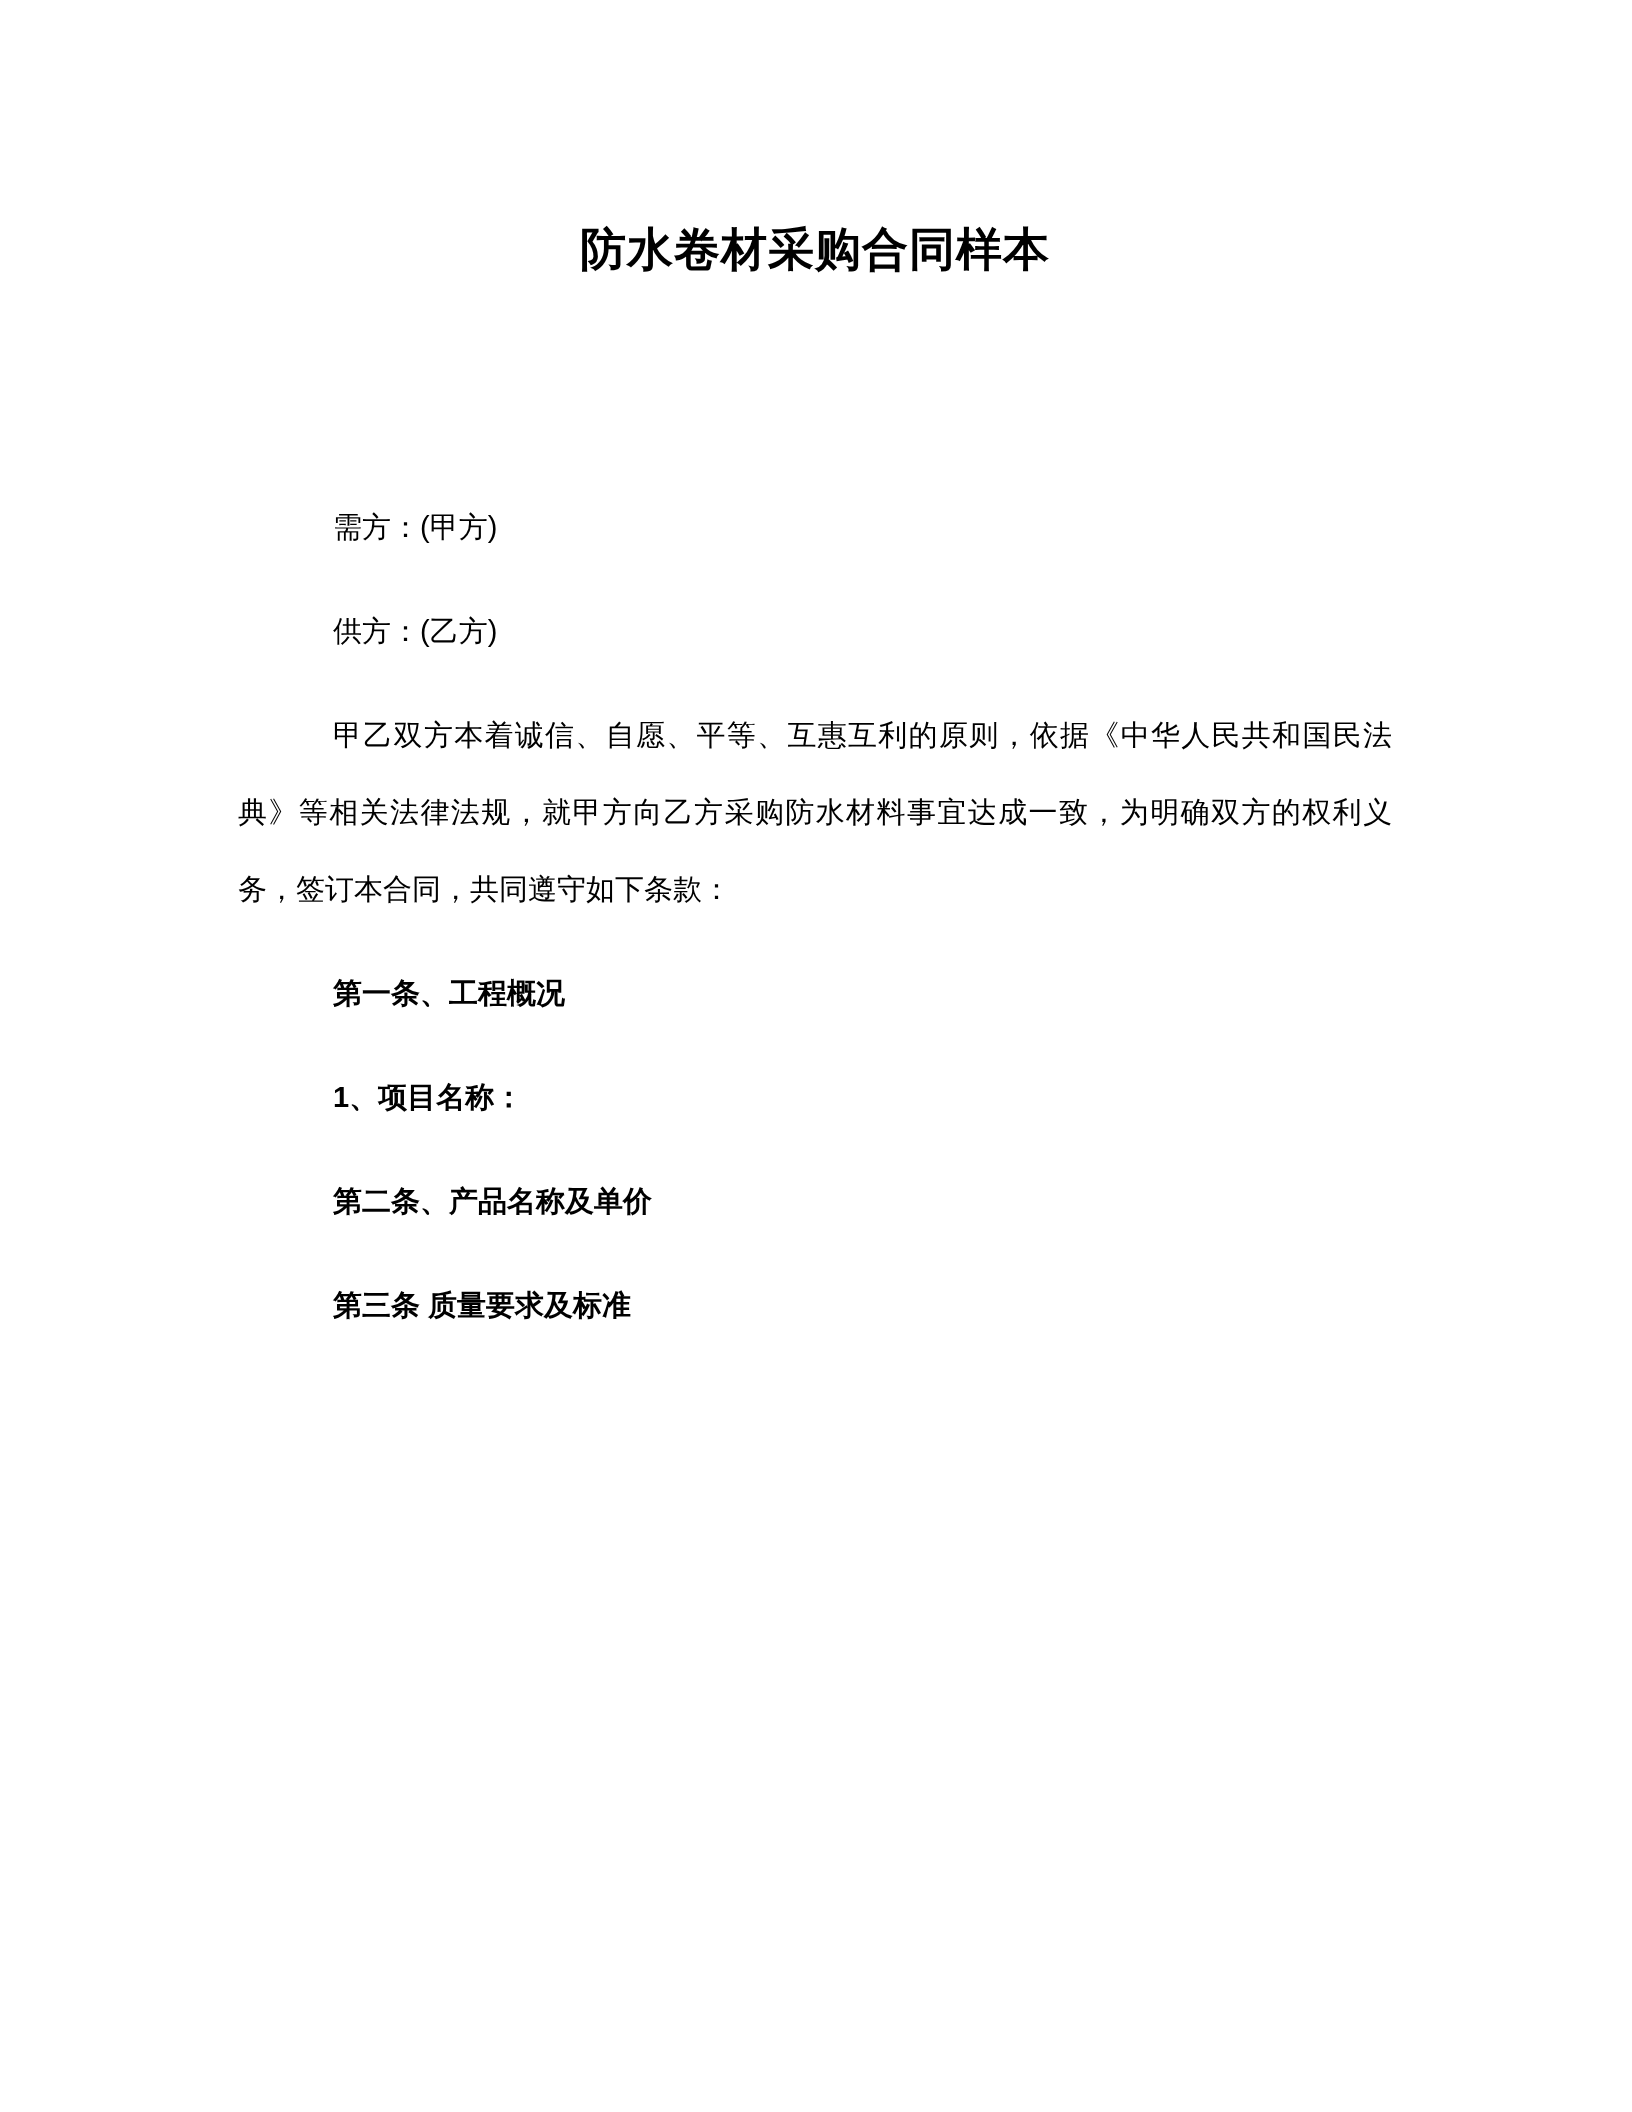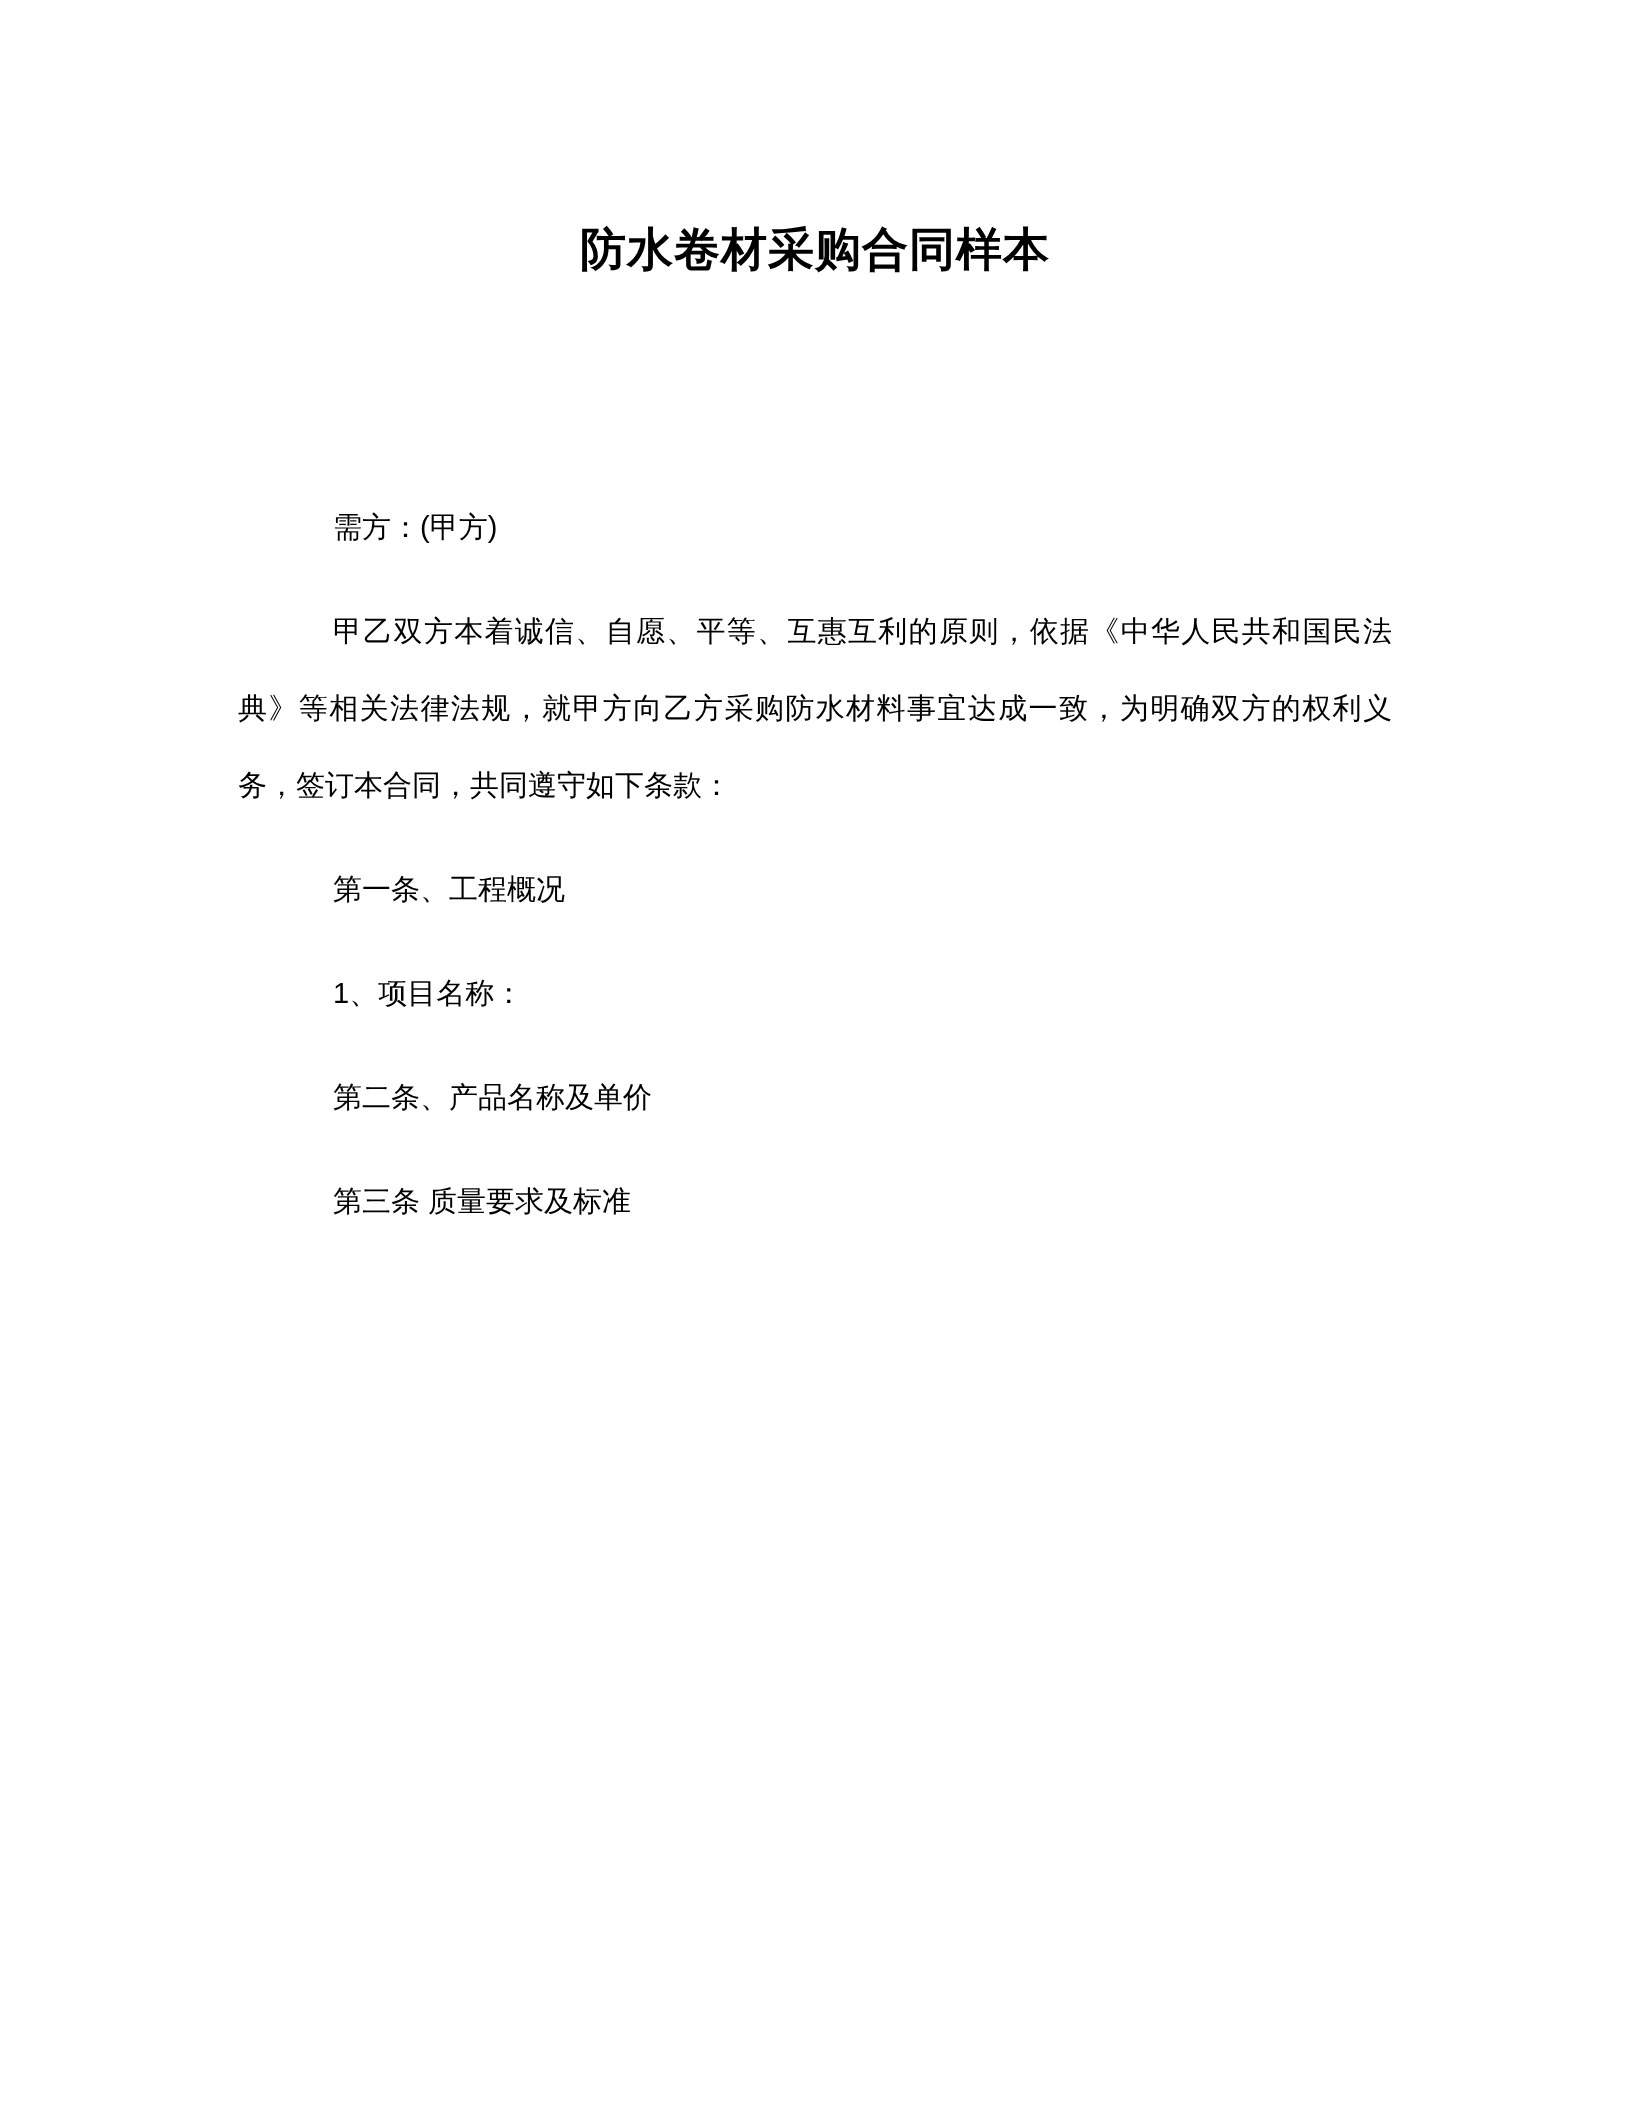--- a/index.html
+++ b/index.html
@@ -28,32 +28,33 @@
   }
   p.body-par {
     font-size: 29px;
     line-height: 77px;
     margin: 0 0 27px 0;
     text-indent: 95px;
     text-align: justify;
     color: #000000;
   }
   p.bold {
-    font-weight: 400;
+    font-weight: 700;
   }
 </style>
 </head>
 <body>
 
 <div class="page">
 
   <h1 class="doc-title">防水卷材采购合同样本</h1>
 
   <p class="body-par">需方：(甲方)</p>
 
+  <p class="body-par">供方：(乙方)</p>
 
   <p class="body-par">甲乙双方本着诚信、自愿、平等、互惠互利的原则，依据《中华人民共和国民法典》等相关法律法规，就甲方向乙方采购防水材料事宜达成一致，为明确双方的权利义务，签订本合同，共同遵守如下条款：</p>
 
   <p class="body-par bold">第一条、工程概况</p>
 
   <p class="body-par bold">1、项目名称：</p>
 
 
   <p class="body-par bold">第二条、产品名称及单价</p>
 

